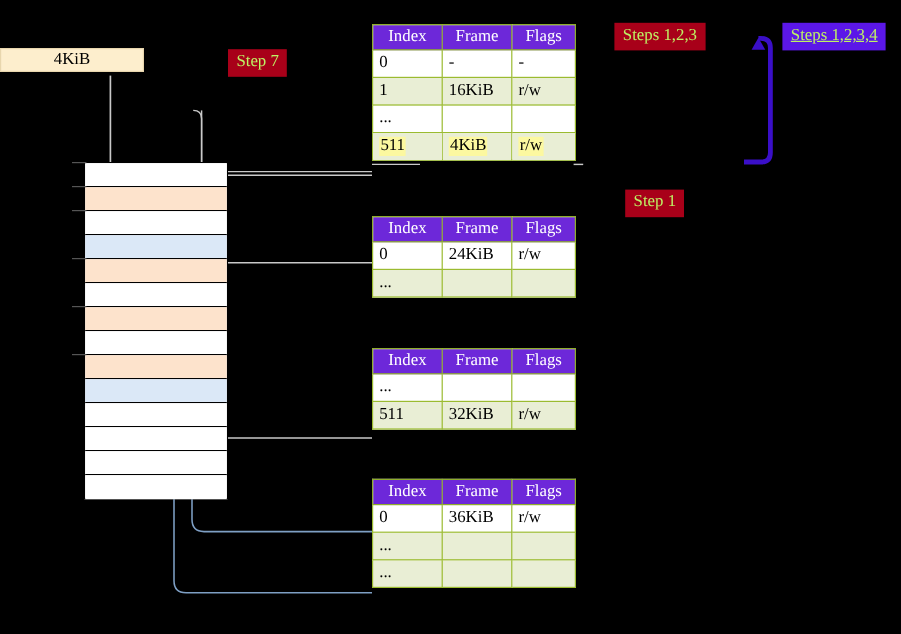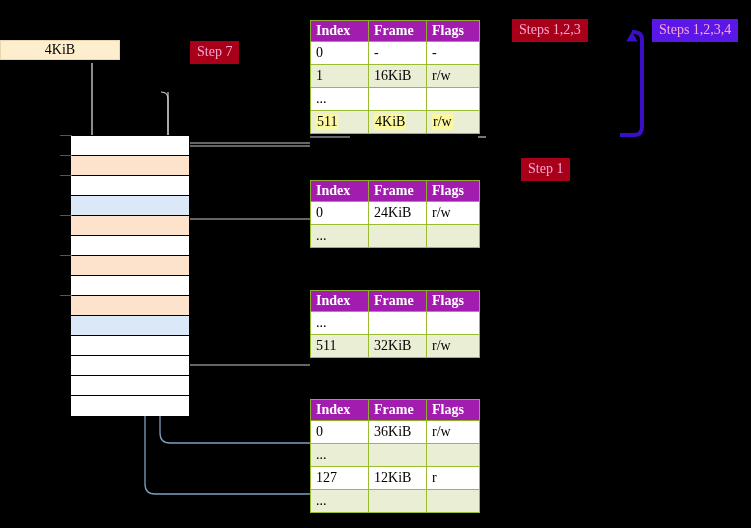--- a/index.html
+++ b/index.html
@@ -24,21 +24,21 @@
     position: absolute;
     left: 0; top: 0;
     width: 751px;
     height: 528px;
     pointer-events: none;
   }
 
   
   .badge {
     position: absolute;
-    color: #f9a8d4;
+    color: #bef264;
     font-size: 14px;
     line-height: 1;
     padding: 4px 7px 5px 7px;
     white-space: nowrap;
     font-family: "Liberation Serif", "DejaVu Serif", serif;
   }
   .badge-red   { background: #a80019; }
   .badge-blue  { background: #5b17e8; }
 
   
@@ -82,24 +82,24 @@
   .ptable {
     position: absolute;
     border-collapse: collapse;
     border: 1px solid #9bbb30;
     font-size: 14px;
     color: #000000;
     background: #ffffff;
     table-layout: fixed;
   }
   .ptable th {
-    background: #a21caf;
+    background: #6d28d9;
     color: #ffffff;
-    font-weight: bold;
-    text-align: left;
+    font-weight: normal;
+    text-align: center;
     padding: 2px 5px;
     border: 1px solid #8fae2c;
     font-size: 14px;
     height: 20px;
     box-sizing: border-box;
   }
   .ptable td {
     padding: 2px 5px;
     border: 1px solid #9bbb30;
     height: 23px;
@@ -171,21 +171,21 @@
   </div>
 
   <div class="badge badge-red" style="left:521px; top:158px;">
     <span>Step 1</span>
   </div>
 
   <div class="badge badge-red" style="left:512px; top:19px;">
     <span>Steps 1,2,3</span>
   </div>
 
-  <div class="badge badge-blue" style="left:652px; top:19px;">
+  <div class="badge badge-blue" style="left:652px; top:19px;text-decoration:underline;">
     <span>Steps 1,2,3,4</span>
   </div>
 
   <div class="memcol" style="left:70px; top:135px; width:120px; height:281px;">
 
   <div class="memrow mem-white" style="top: 0px; height: 20px;"></div>
       <div class="memrow mem-peach" style="top: 20px; height: 20px;"></div>
       <div class="memrow mem-white" style="top: 40px; height: 20px;"></div>
       <div class="memrow mem-blue" style="top: 60px; height: 20px;"></div>
       <div class="memrow mem-peach" style="top: 80px; height: 20px;"></div>
@@ -295,25 +295,20 @@
         <tr class="odd">
           <td class="col-index">0</td>
           <td class="col-frame">36KiB</td>
           <td class="col-flags">r/w</td>
         </tr>
         <tr class="even">
           <td class="col-index">...</td>
           <td class="col-frame"></td>
           <td class="col-flags"></td>
         </tr>
-        <tr class="odd">
-          <td class="col-index">127</td>
-          <td class="col-frame">12KiB</td>
-          <td class="col-flags">r</td>
-        </tr>
         <tr class="even">
           <td class="col-index">...</td>
           <td class="col-frame"></td>
           <td class="col-flags"></td>
         </tr>
       </tbody>
   </table>
 
 </div>
 

